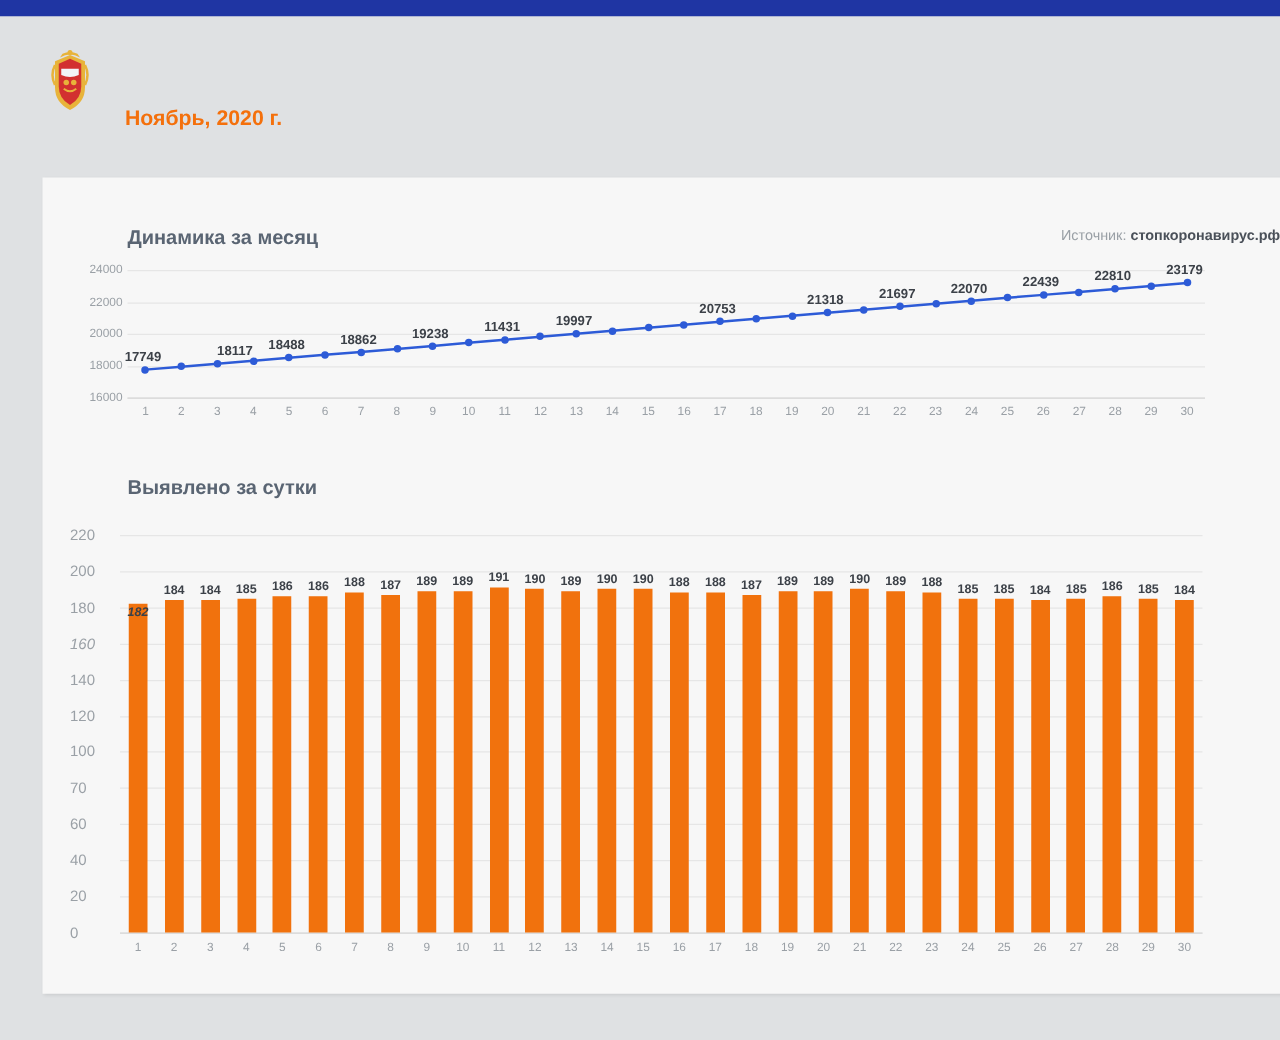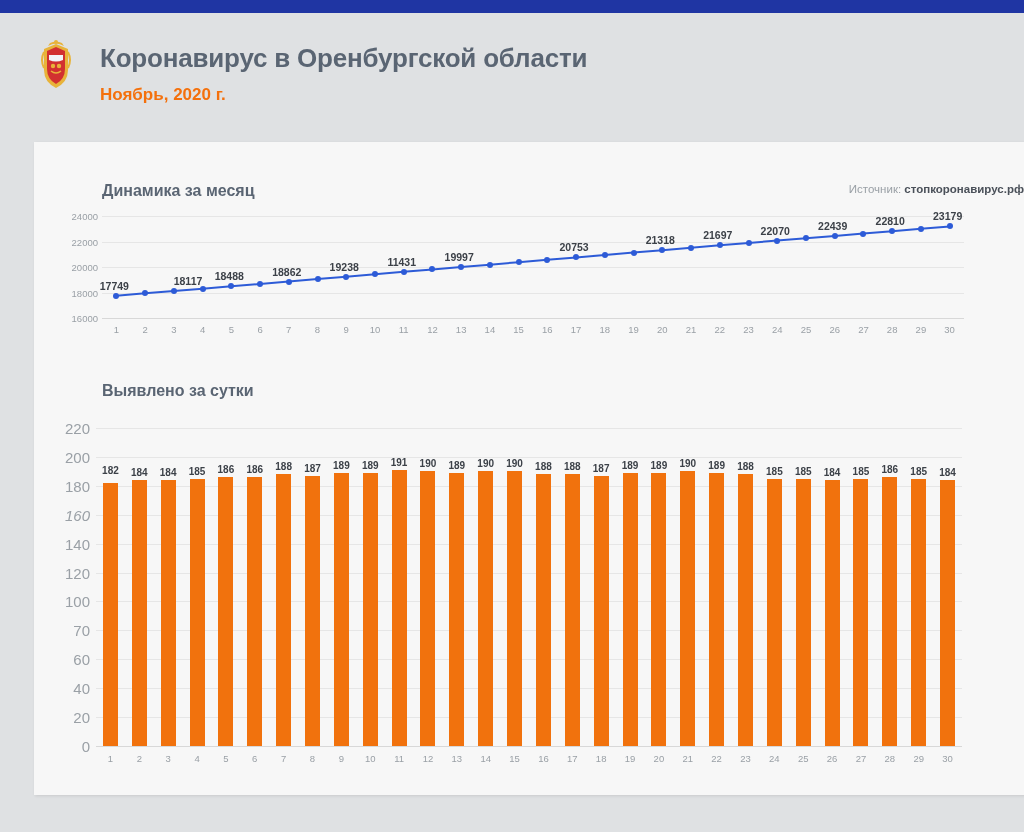--- a/index.html
+++ b/index.html
@@ -82,22 +82,22 @@
 
   
   #barChart {
     position: absolute; left: 22px; top: 268px;
     width: 916px; height: 362px;
   }
   .bar { position: absolute; background: #f1720d; bottom: 0; }
   .blabel { position: absolute; font-size: 10px; color: #3c4148;
             font-weight: bold; text-align: center; white-space: nowrap;
             transform: translateX(-50%); }
-  .bytick { position: absolute; font-size: 15px; color: #9aa0a6;
-            text-align: right; width: 34px; transform: translateY(-50%); }
+  .bytick { position: absolute; font-size: 12px; color: #9aa0a6;
+            text-align: left; width: 34px; transform: translateY(-50%); }
   .bxtick { position: absolute; font-size: 9.5px; color: #9aa0a6;
             text-align: center; width: 26px; transform: translateX(-50%); }
 
   
   .watermark {
     position: absolute; right: 0; bottom: 0;
     background: #000; padding: 5px 9px 6px 10px;
   }
   .watermark span {
     font-size: 11px; font-weight: bold; color: #fff;
@@ -117,21 +117,20 @@
       <path d="M17 17 h14 v5 q-7 3 -14 0 z" fill="#f2f4f7"></path>
       <path d="M17 24 h14 v10 q-7 5 -14 0 z" fill="#d23030"></path>
       <circle cx="21" cy="28" r="2.2" fill="#e8b33a"></circle>
       <circle cx="27" cy="28" r="2.2" fill="#e8b33a"></circle>
       <path d="M19 33 q5 4 10 0" stroke="#e8b33a" stroke-width="1.6" fill="none"></path>
       <path d="M16 8 q8 -5 16 0 l-2 -3 q-6 -3 -12 0 z" fill="#e8b33a"></path>
       <circle cx="24" cy="4" r="2" fill="#e8b33a"></circle>
       <path d="M12 14 q-4 8 0 16" stroke="#e8b33a" stroke-width="2" fill="none"></path>
       <path d="M36 14 q4 8 0 16" stroke="#e8b33a" stroke-width="2" fill="none"></path>
     </svg>
-    <div class="title">Коронавирус в Оренбургской области</div>
     <div class="subtitle">Ноябрь, 2020 г.</div>
   </div>
 
   <div class="card">
 
     <div class="panel-title" style="left:68px; top:40px;">Динамика за месяц</div>
 
     <div class="source">
       <span>Источник:</span>
       <b>стопкоронавирус.рф</b>
@@ -250,21 +249,21 @@
         <div class="gridline" style="left: 40px; width: 866px; top: 104.727px;"></div>
         <div class="bytick" style="left: 0px; top: 104.727px; font-style: italic;">160</div>
         <div class="gridline" style="left: 40px; width: 866px; top: 75.8182px;"></div>
         <div class="bytick" style="left: 0px; top: 75.8182px;">180</div>
         <div class="gridline" style="left: 40px; width: 866px; top: 46.9091px;"></div>
         <div class="bytick" style="left: 0px; top: 46.9091px;">200</div>
         <div class="gridline" style="left: 40px; width: 866px; top: 18px;"></div>
         <div class="bytick" style="left: 0px; top: 18px;">220</div>
         <div class="axisline" style="left: 40px; width: 866px; top: 336px;"></div>
         <div class="bar" style="left: 46.928px; width: 15.0107px; top: 72.9273px; height: 263.073px; background: rgb(241, 114, 13);"></div>
-        <div class="blabel" style="left: 54.4333px; top: 55px;">182</div>
+        <div class="blabel" style="left: 54.4333px; top: 75px; font-style: italic;">182</div>
         <div class="bxtick" style="left: 54.4333px; top: 343px;">1</div>
         <div class="bar" style="left: 75.7947px; width: 15.0107px; top: 70.0364px; height: 265.964px; background: rgb(241, 114, 13);"></div>
         <div class="blabel" style="left: 83.3px; top: 57.0364px;">184</div>
         <div class="bxtick" style="left: 83.3px; top: 343px;">2</div>
         <div class="bar" style="left: 104.661px; width: 15.0107px; top: 70.0364px; height: 265.964px; background: rgb(241, 114, 13);"></div>
         <div class="blabel" style="left: 112.167px; top: 57.0364px;">184</div>
         <div class="bxtick" style="left: 112.167px; top: 343px;">3</div>
         <div class="bar" style="left: 133.528px; width: 15.0107px; top: 68.5909px; height: 267.409px; background: rgb(241, 114, 13);"></div>
         <div class="blabel" style="left: 141.033px; top: 55.5909px;">185</div>
         <div class="bxtick" style="left: 141.033px; top: 343px;">4</div>

